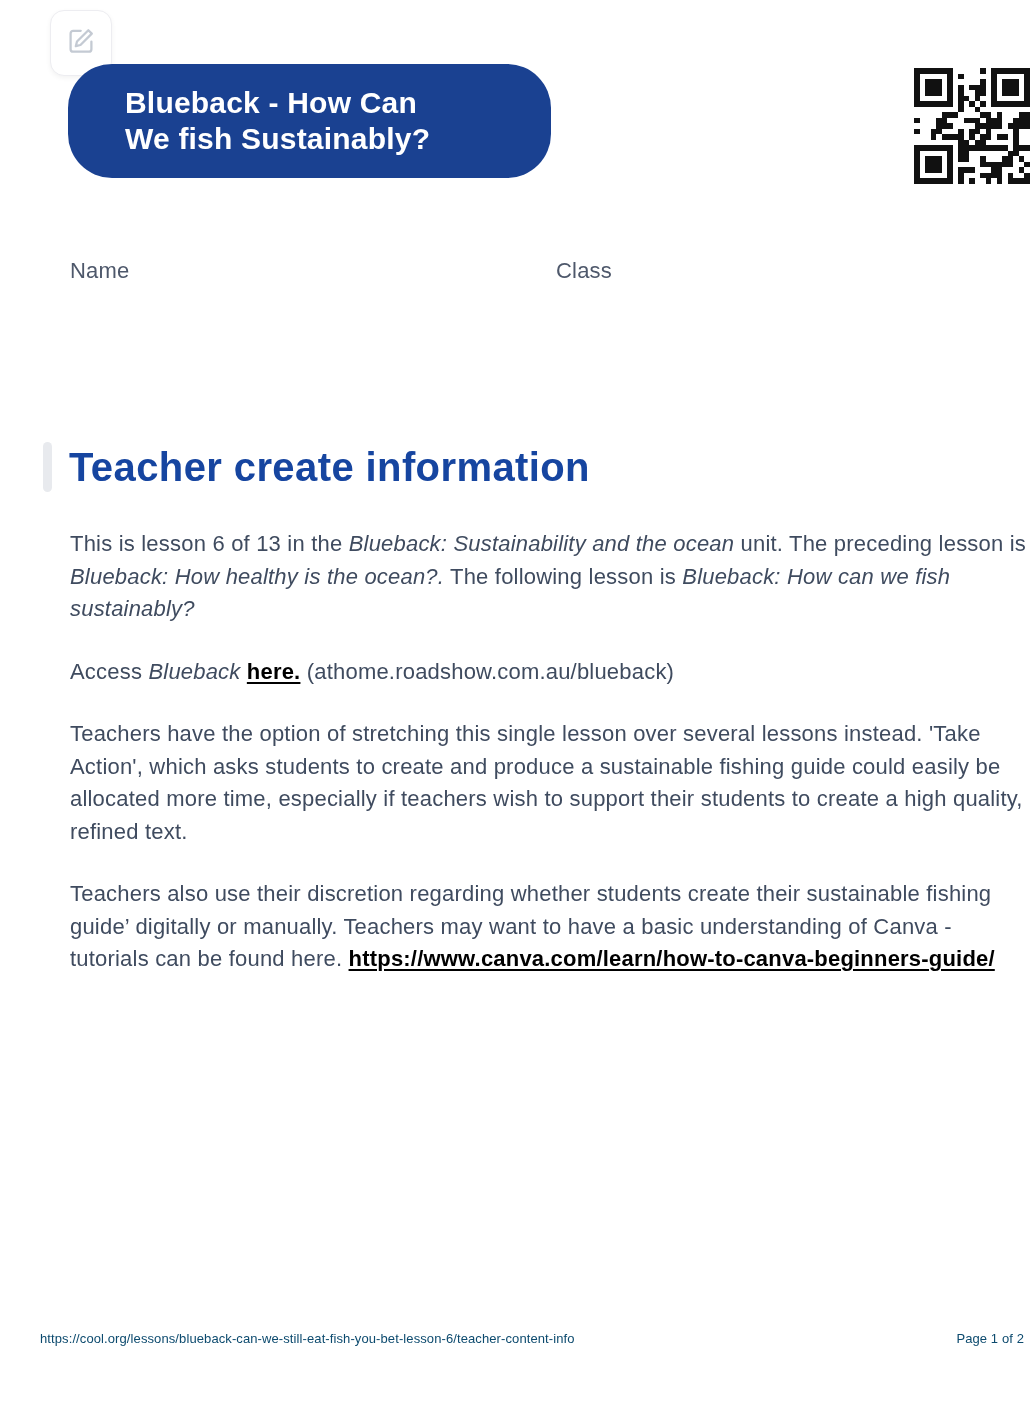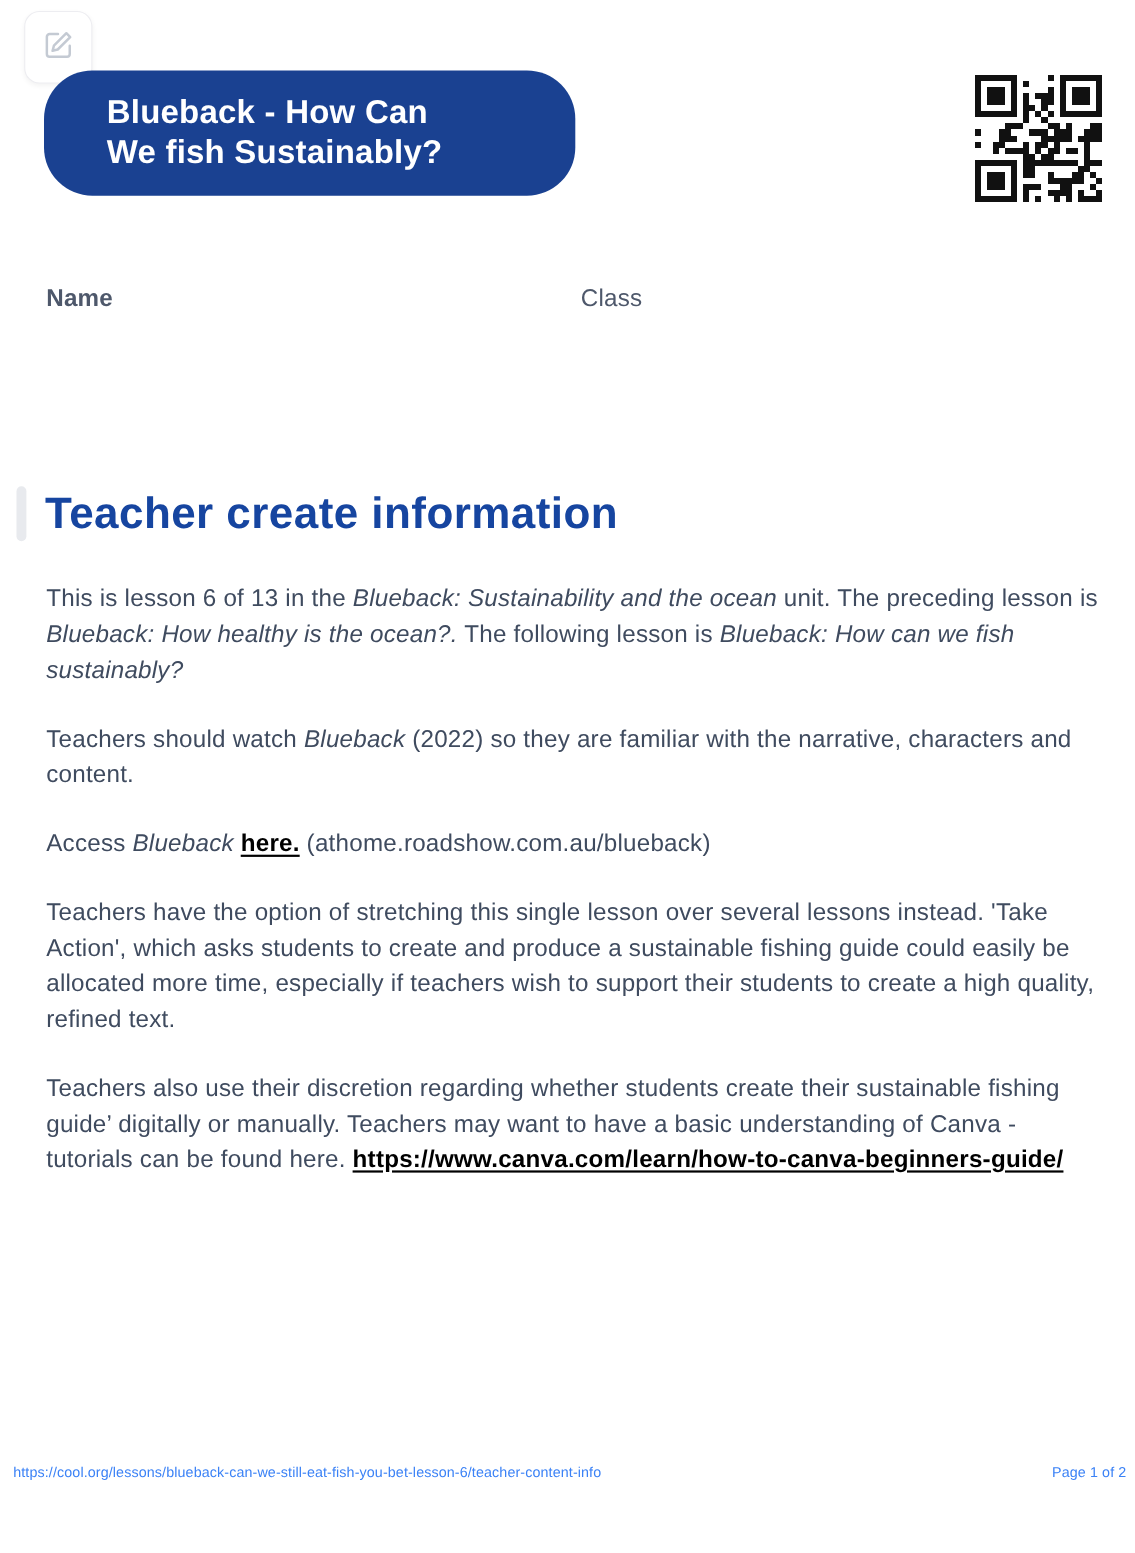--- a/index.html
+++ b/index.html
@@ -1,18 +1,18 @@
 <!DOCTYPE html>
 <html><head>
 <meta charset="utf-8">
 <style>
   * { box-sizing: border-box; }
   html,body { margin:0; padding:0; background:#ffffff; }
   body { width:1032px; height:1412px; position:relative; font-family:"Liberation Sans",sans-serif; }
-  .page { position:absolute; inset:0; background:#fff; overflow:hidden; }
+  .page { position:absolute; inset:0; background:#fff; overflow:hidden;margin-left:28px; }
 
   
   .edit-card {
     position:absolute; left:22px; top:10px; width:62px; height:66px;
     background:#fff; border:1px solid #ededf1; border-radius:14px;
     box-shadow:0 2px 5px rgba(0,0,0,0.05);
     display:flex; align-items:center; justify-content:center; z-index:1;
   }
   .edit-card svg { width:32px; height:32px; }
 
@@ -27,21 +27,21 @@
     color:#ffffff; font-size:30px; line-height:36px; font-weight:600;
     letter-spacing:0.2px;
   }
 
   
   .qr { position:absolute; left:886px; top:68px; width:116px; height:116px; }
 
   
   .name-class-row { position:absolute; left:0; top:258px; width:1032px; height:30px; }
   .field-label { position:absolute; font-size:22px; color:#4e586b; letter-spacing:0.2px; }
-  .field-label.name { left:42px;font-weight:bold; }
+  .field-label.name { left:42px; }
   .field-label.class { left:528px; }
 
   
   .section-heading-wrap { position:absolute; left:15px; top:442px; display:flex; align-items:center; }
   .accent-bar { width:9px; height:50px; background:#e8eaee; border-radius:5px; margin-right:17px; flex:0 0 auto; }
   .section-heading {
     font-size:40px; font-weight:bold; color:#1645a0; letter-spacing:0.4px;
     line-height:50px; white-space:nowrap;
   }
 
@@ -54,21 +54,21 @@
   .content .italic { font-style:italic; }
   .content a.link {
     color:#000000; font-weight:bold; text-decoration:underline;
     text-underline-offset:3px; cursor:pointer;
   }
 
   
   .page-footer {
     position:absolute; left:12px; right:8px; top:1331px;
     display:flex; justify-content:space-between; align-items:center;
-    font-size:13px; color:#3b82f6; letter-spacing:0.1px;
+    font-size:13px; color:#0c4a6e; letter-spacing:0.1px;
   }
 </style>
 </head>
 <body>
 
 <div class="page">
 
   <div class="edit-card">
     <span>
       <svg viewBox="0 0 24 24" fill="none" stroke="#c4cad3" stroke-width="1.7" stroke-linecap="round" stroke-linejoin="round">
@@ -313,21 +313,20 @@
     <span class="field-label class">Class</span>
   </div>
 
   <div class="section-heading-wrap">
     <div class="accent-bar"></div>
     <div class="section-heading">Teacher create information</div>
   </div>
 
   <div class="content">
       <p><span class="">This is lesson 6 of 13 in the </span><span class="italic">Blueback: Sustainability and the ocean</span><span class=""> unit. The preceding lesson is </span><span class="italic">Blueback: How healthy is the ocean?.</span><span class=""> The following lesson is </span><span class="italic">Blueback: How can we fish sustainably?</span></p>
-      <p><span class="">Teachers should watch </span><span class="italic">Blueback</span><span class=""> (2022) so they are familiar with the narrative, characters and content.</span></p>
       <p><span class="">Access </span><span class="italic">Blueback</span><span class=""> </span><a class="link">here.</a><span class=""> (athome.roadshow.com.au/blueback)</span></p>
       <p><span class="">Teachers have the option of stretching this single lesson over several lessons instead. 'Take Action', which asks students to create and produce a sustainable fishing guide could easily be allocated more time, especially if teachers wish to support their students to create a high quality, refined text.</span></p>
       <p><span class="">Teachers also use their discretion regarding whether students create their sustainable fishing guide’ digitally or manually. Teachers may want to have a basic understanding of Canva - tutorials can be found here. </span><a class="link">https://www.canva.com/learn/how-to-canva-beginners-guide/</a></p>
     </div>
 
   <div class="page-footer">
     <span>https://cool.org/lessons/blueback-can-we-still-eat-fish-you-bet-lesson-6/teacher-content-info</span>
     <span>Page 1 of 2</span>
   </div>
 

